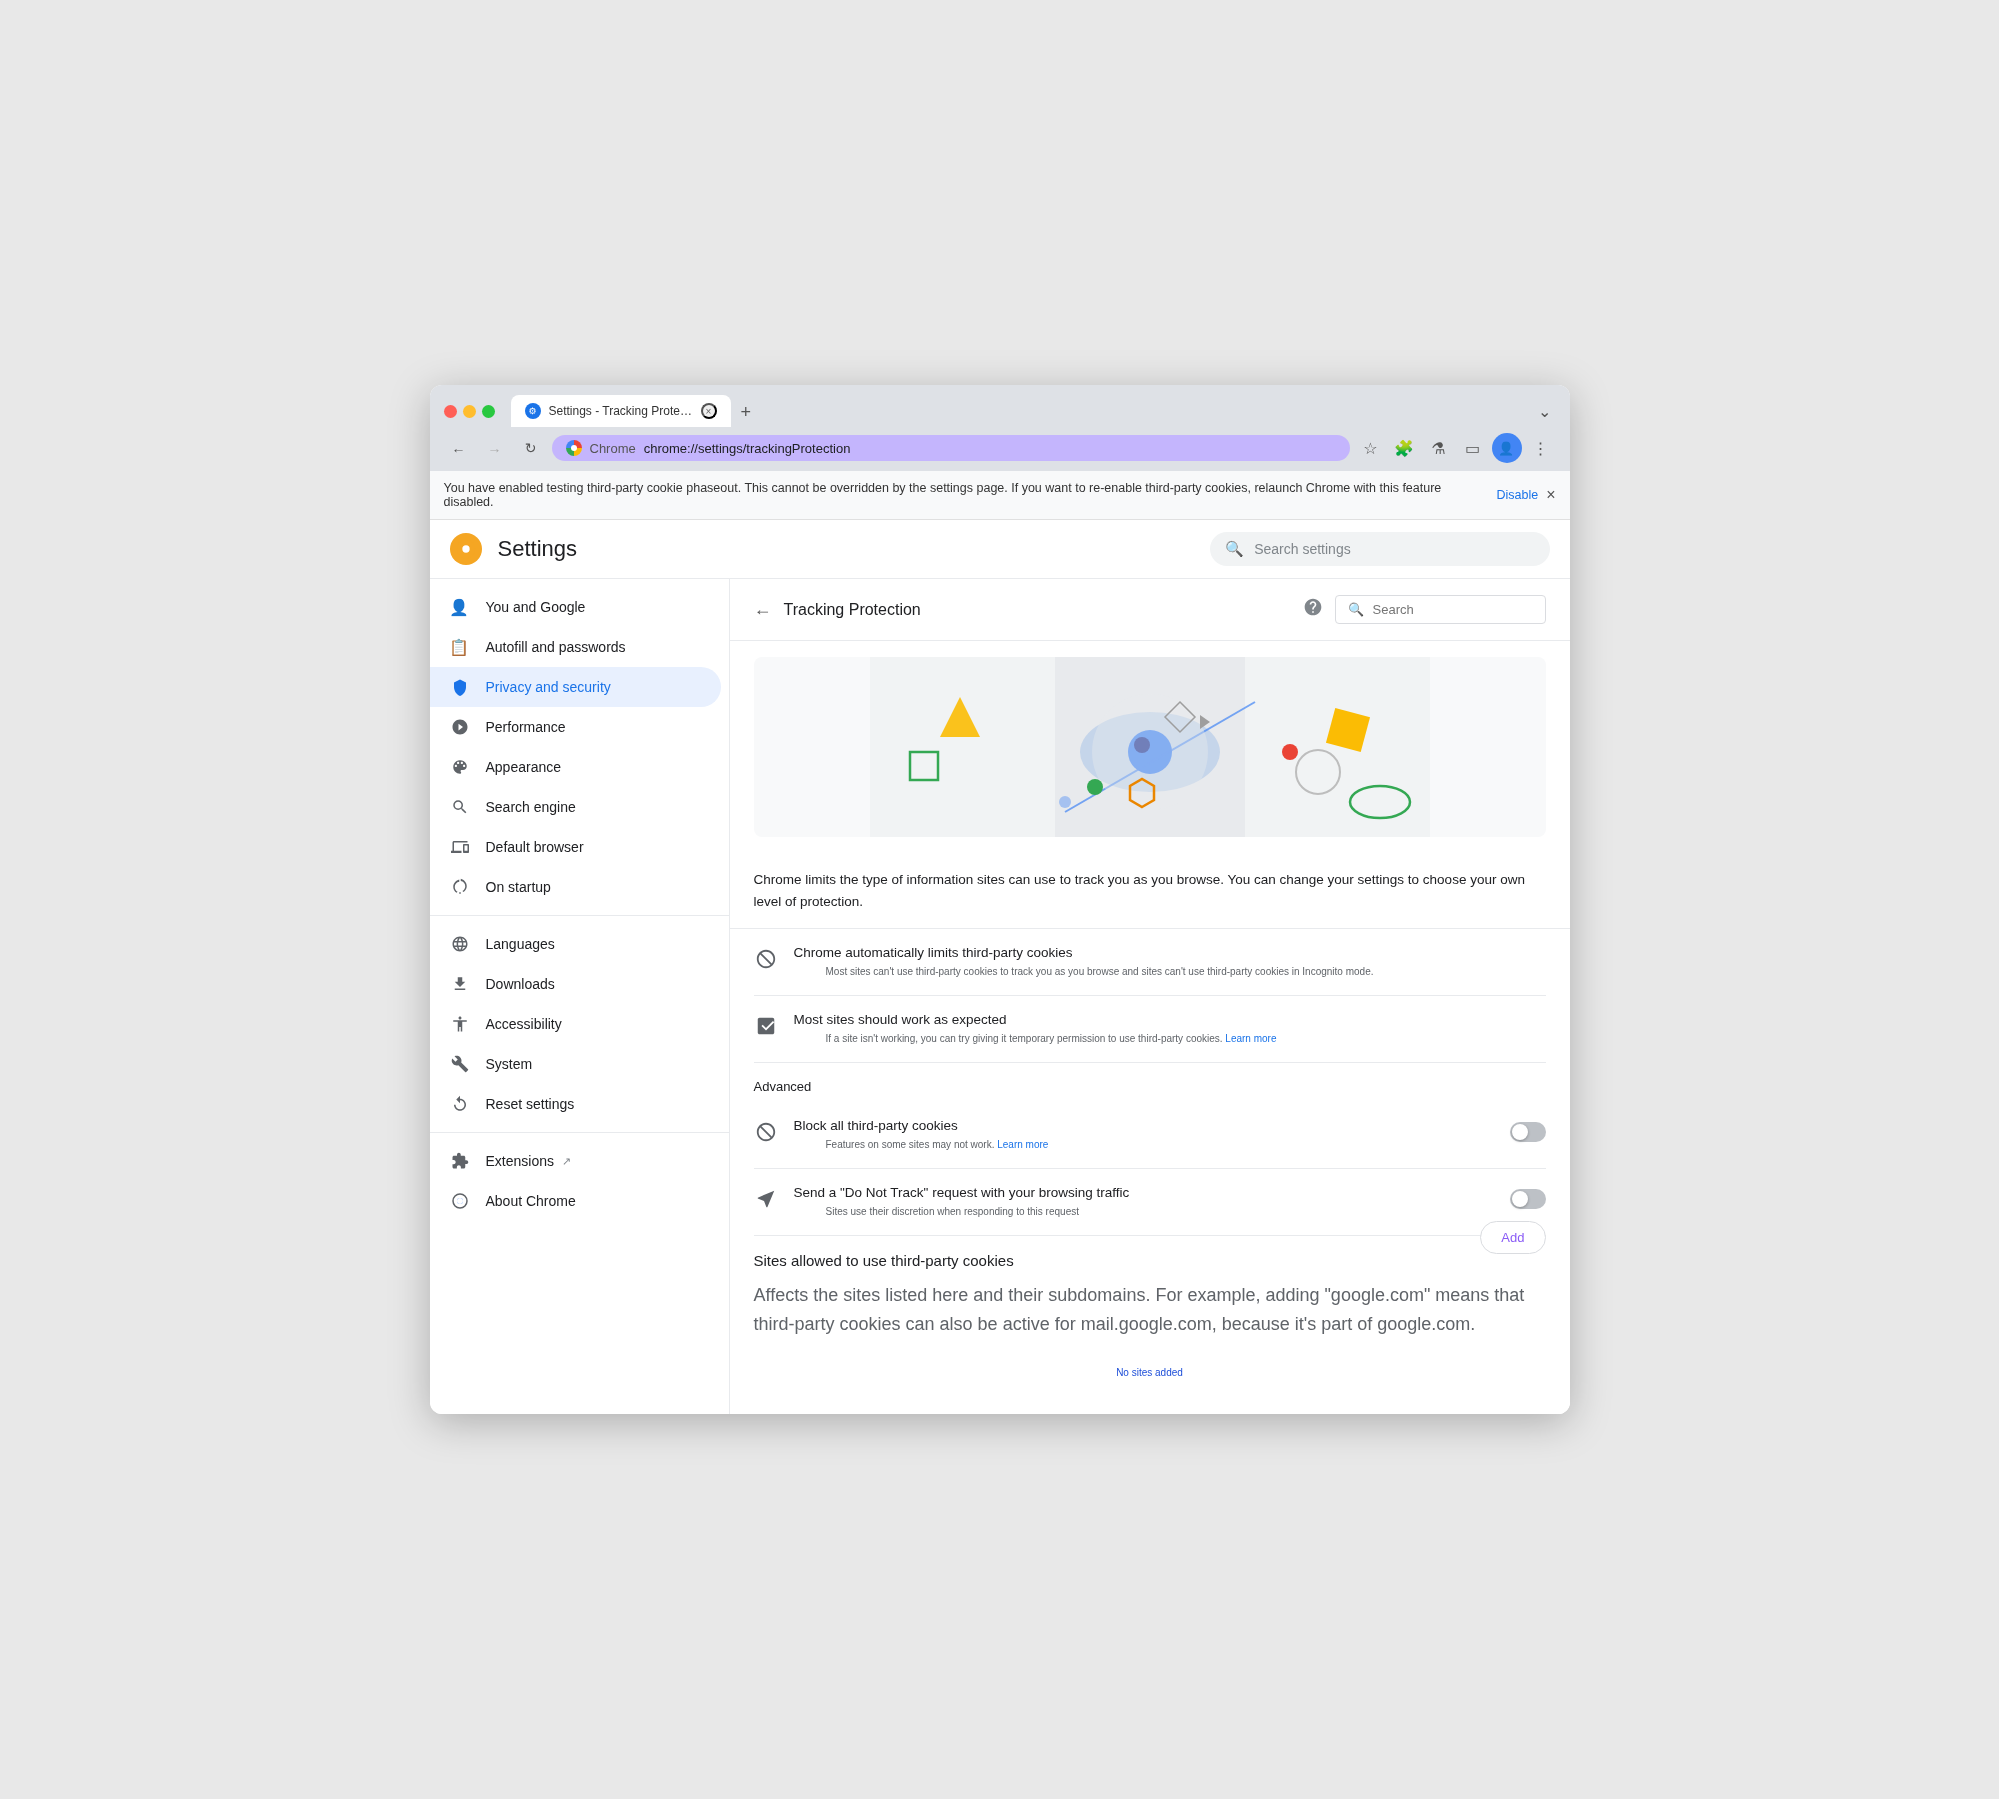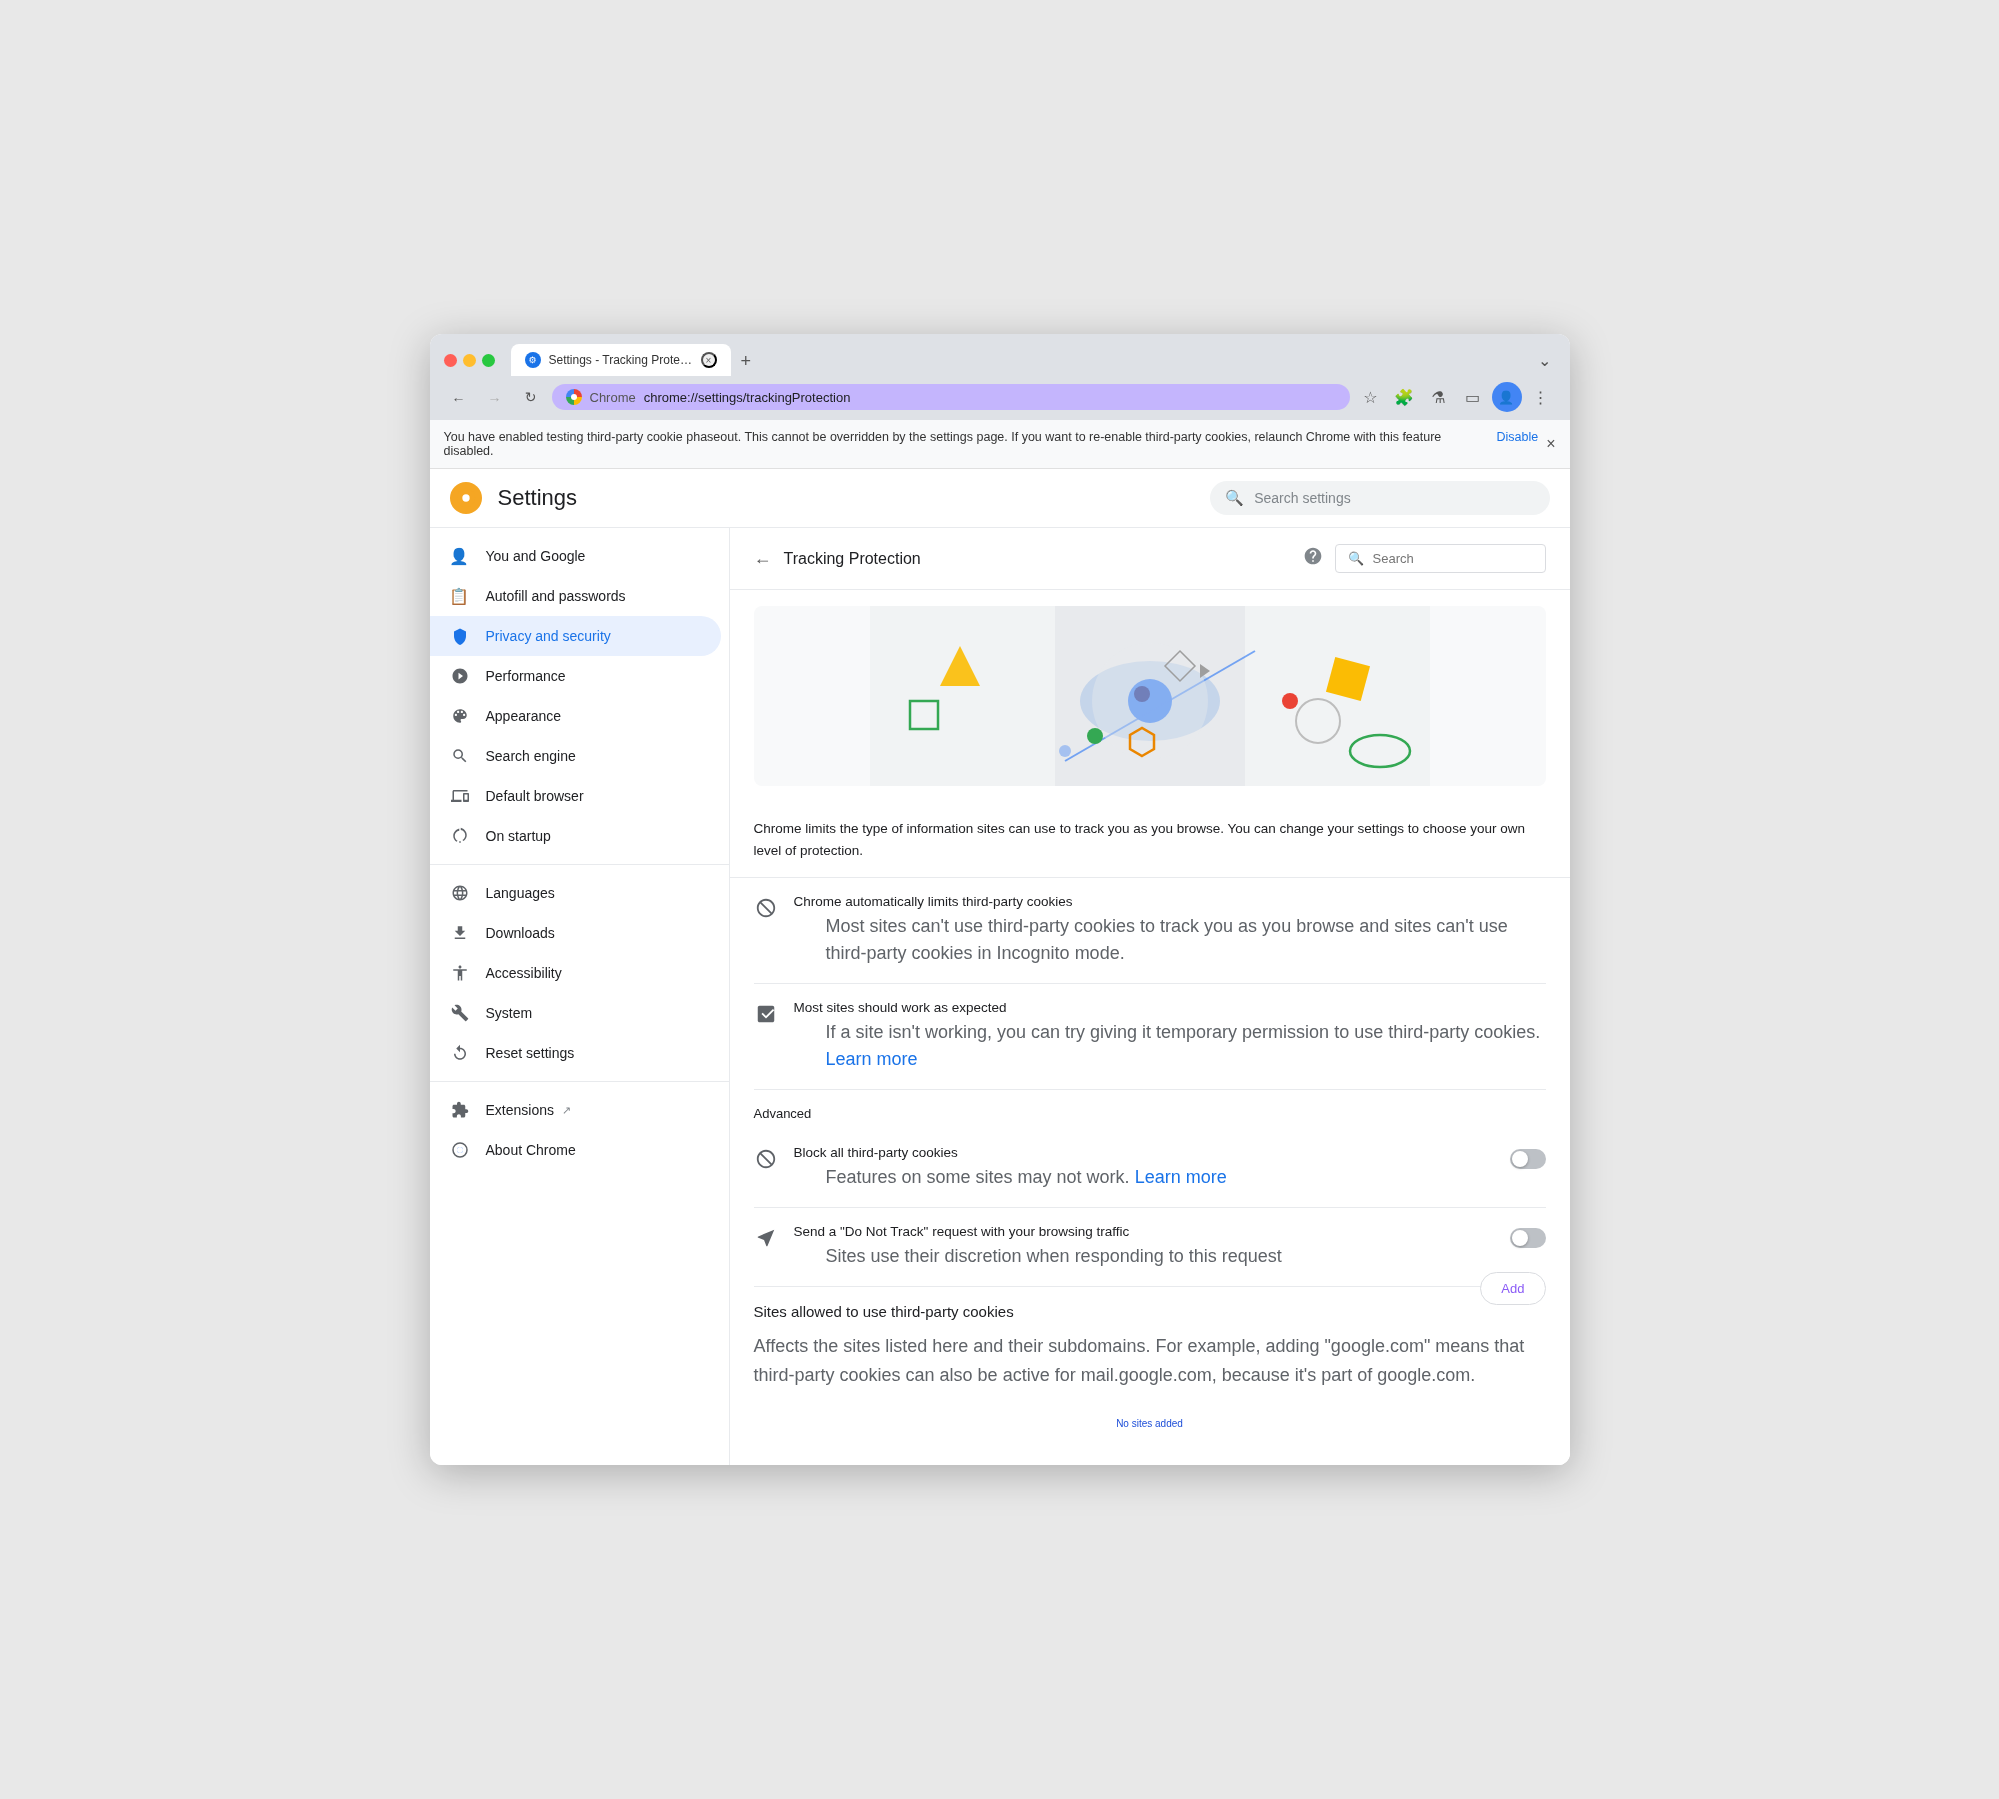--- a/index.html
+++ b/index.html
@@ -170,20 +170,21 @@
       display: flex; align-items: center; justify-content: center;
       font-size: 13px; color: #fff; font-weight: 600;
       border: none; cursor: pointer;
     }
     
     .info-bar {
       background: #f8f9fa;
       border-bottom: 1px solid #e0e0e0;
       padding: 10px 14px;
       display: flex;
+      align-items: center;
       gap: 8px;
       font-size: 12.5px;
       color: #333;
     }
     .info-bar-text { flex: 1; }
     .info-bar-link { color: #1a73e8; cursor: pointer; text-decoration: none; }
     .info-bar-close {
       background: none; border: none;
       font-size: 16px; color: #555; cursor: pointer;
     }
@@ -359,21 +360,21 @@
       margin-top: 2px;
     }
     .option-text { flex: 1; }
     .option-title {
       font-size: 13.5px;
       font-weight: 500;
       color: #202124;
       margin-bottom: 4px;
     }
     .option-desc {
-      font-size: 18px;
+      font-size: 10px;
       color: #5f6368;
       line-height: 1.5;
       padding-left: 32px;
     }
     .option-link {
       color: #1a73e8;
       text-decoration: none;
       cursor: pointer;
     }
     

